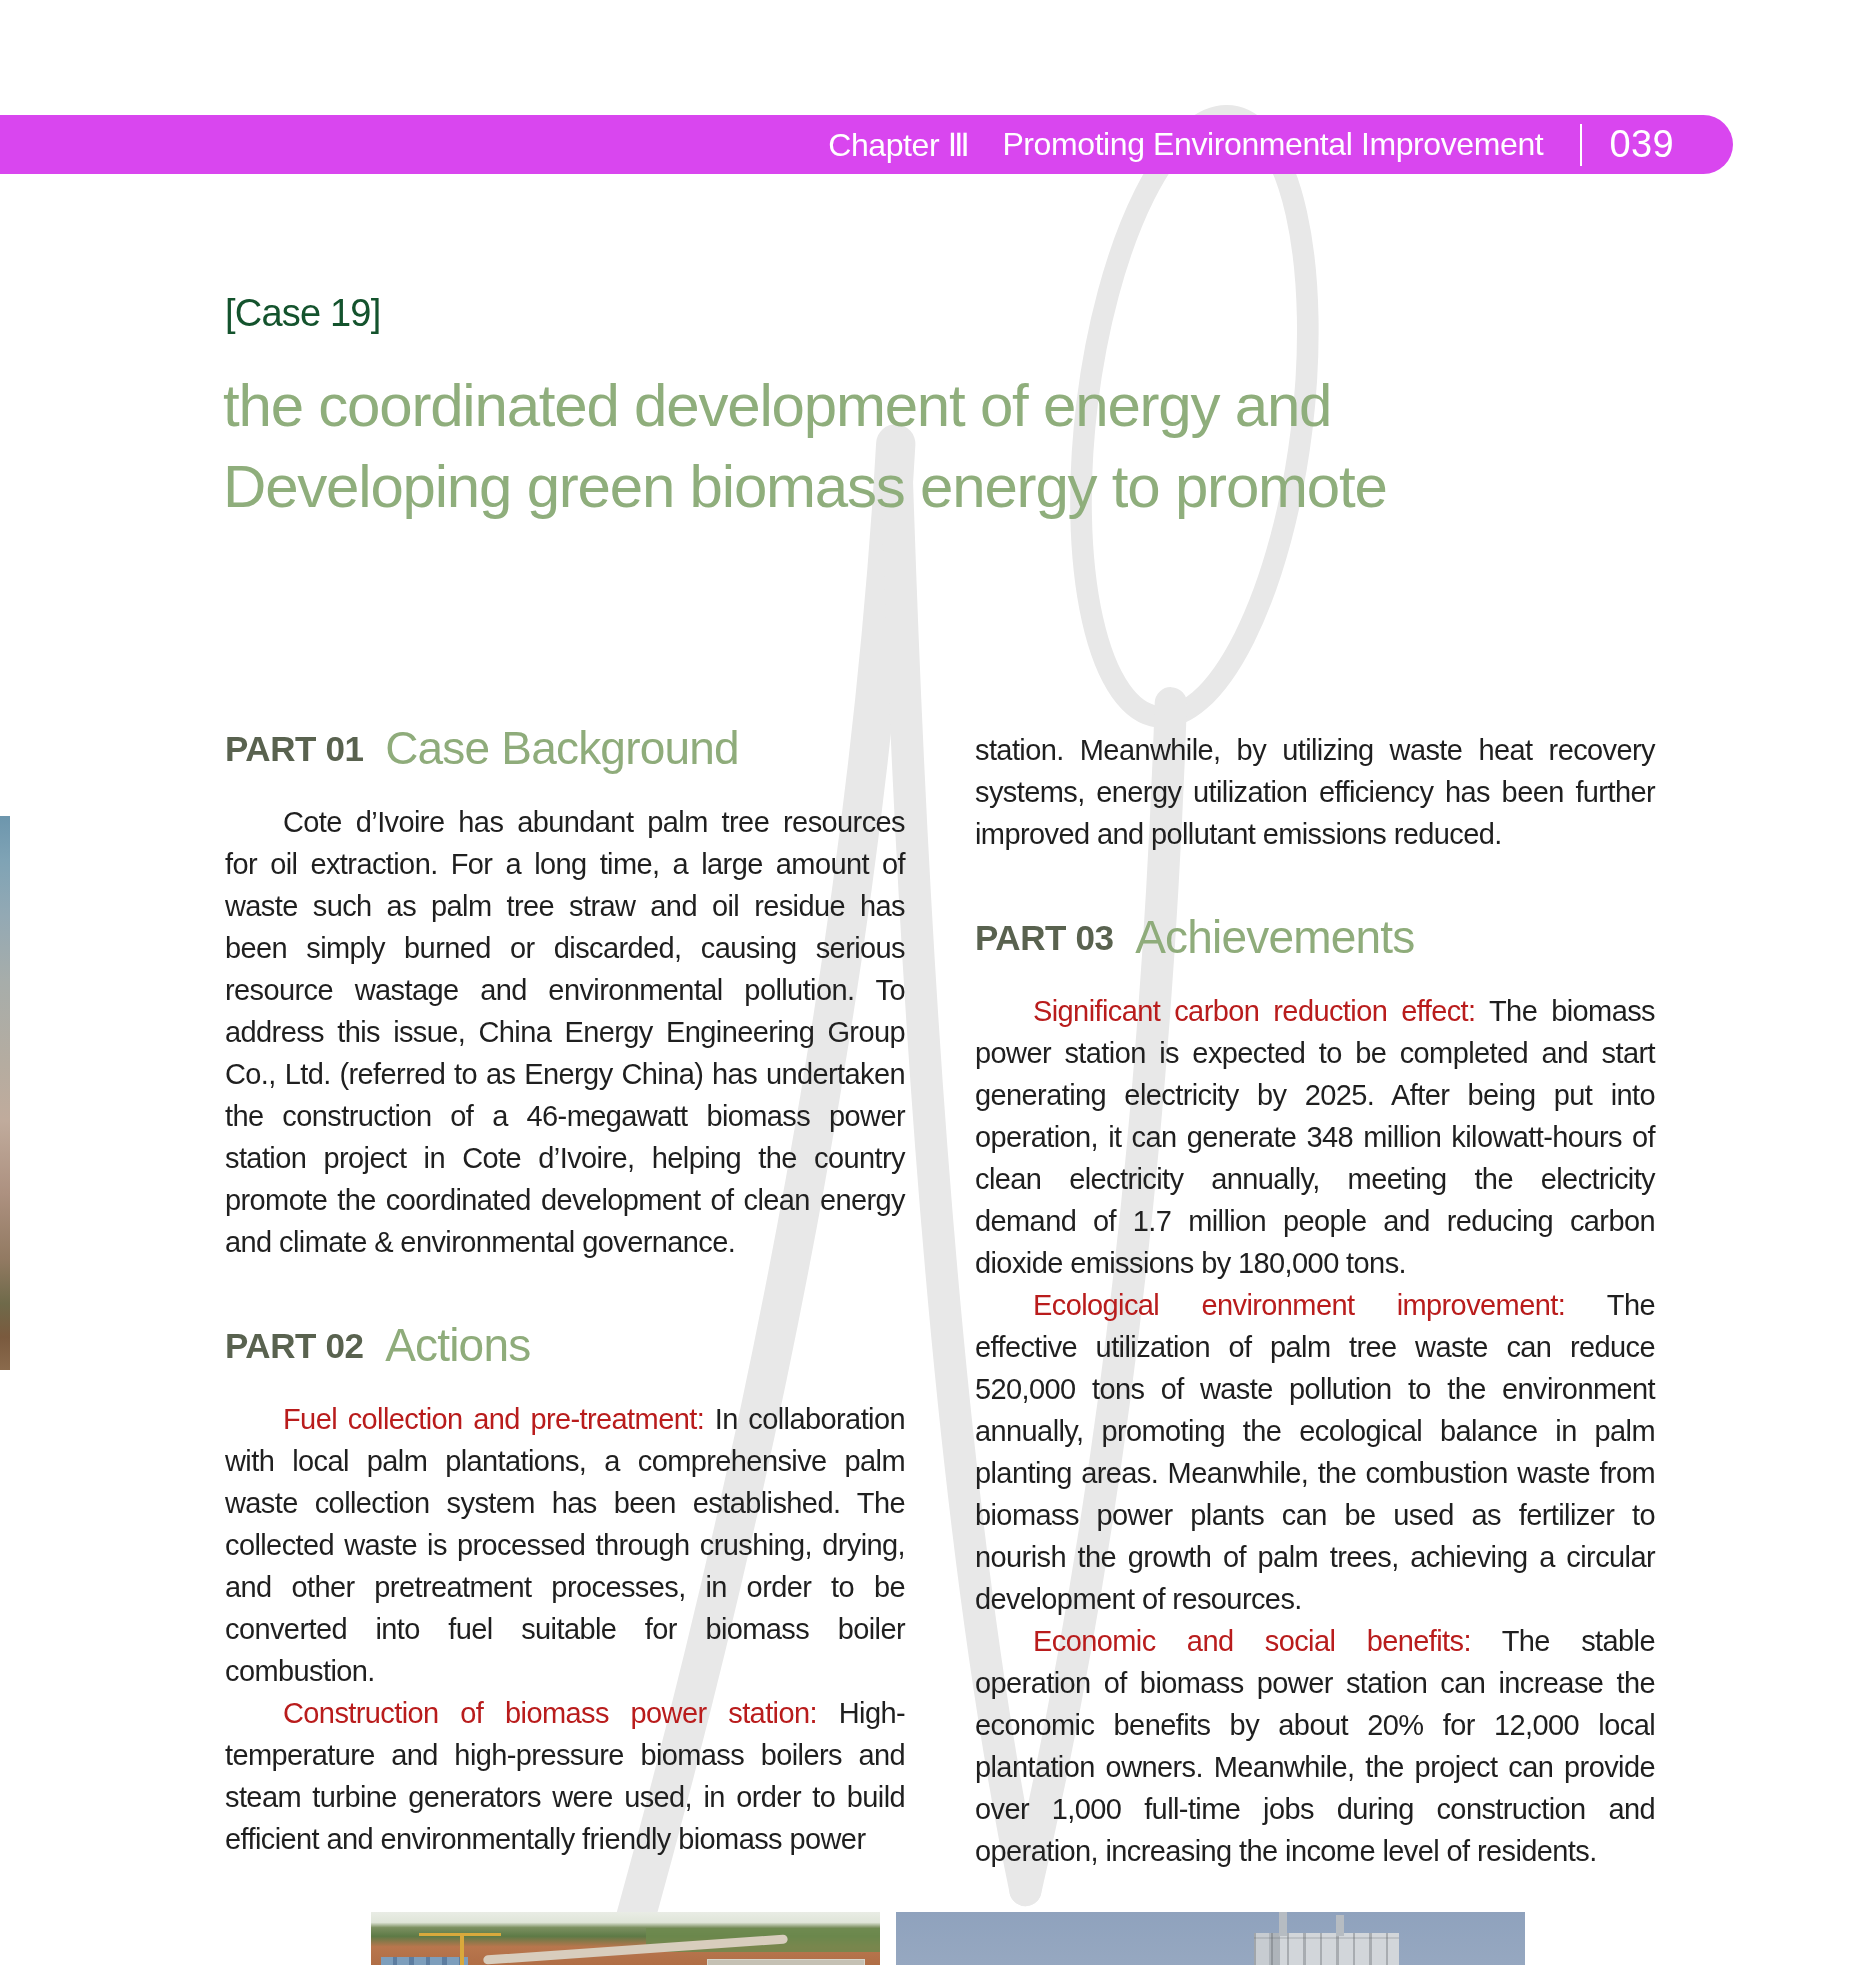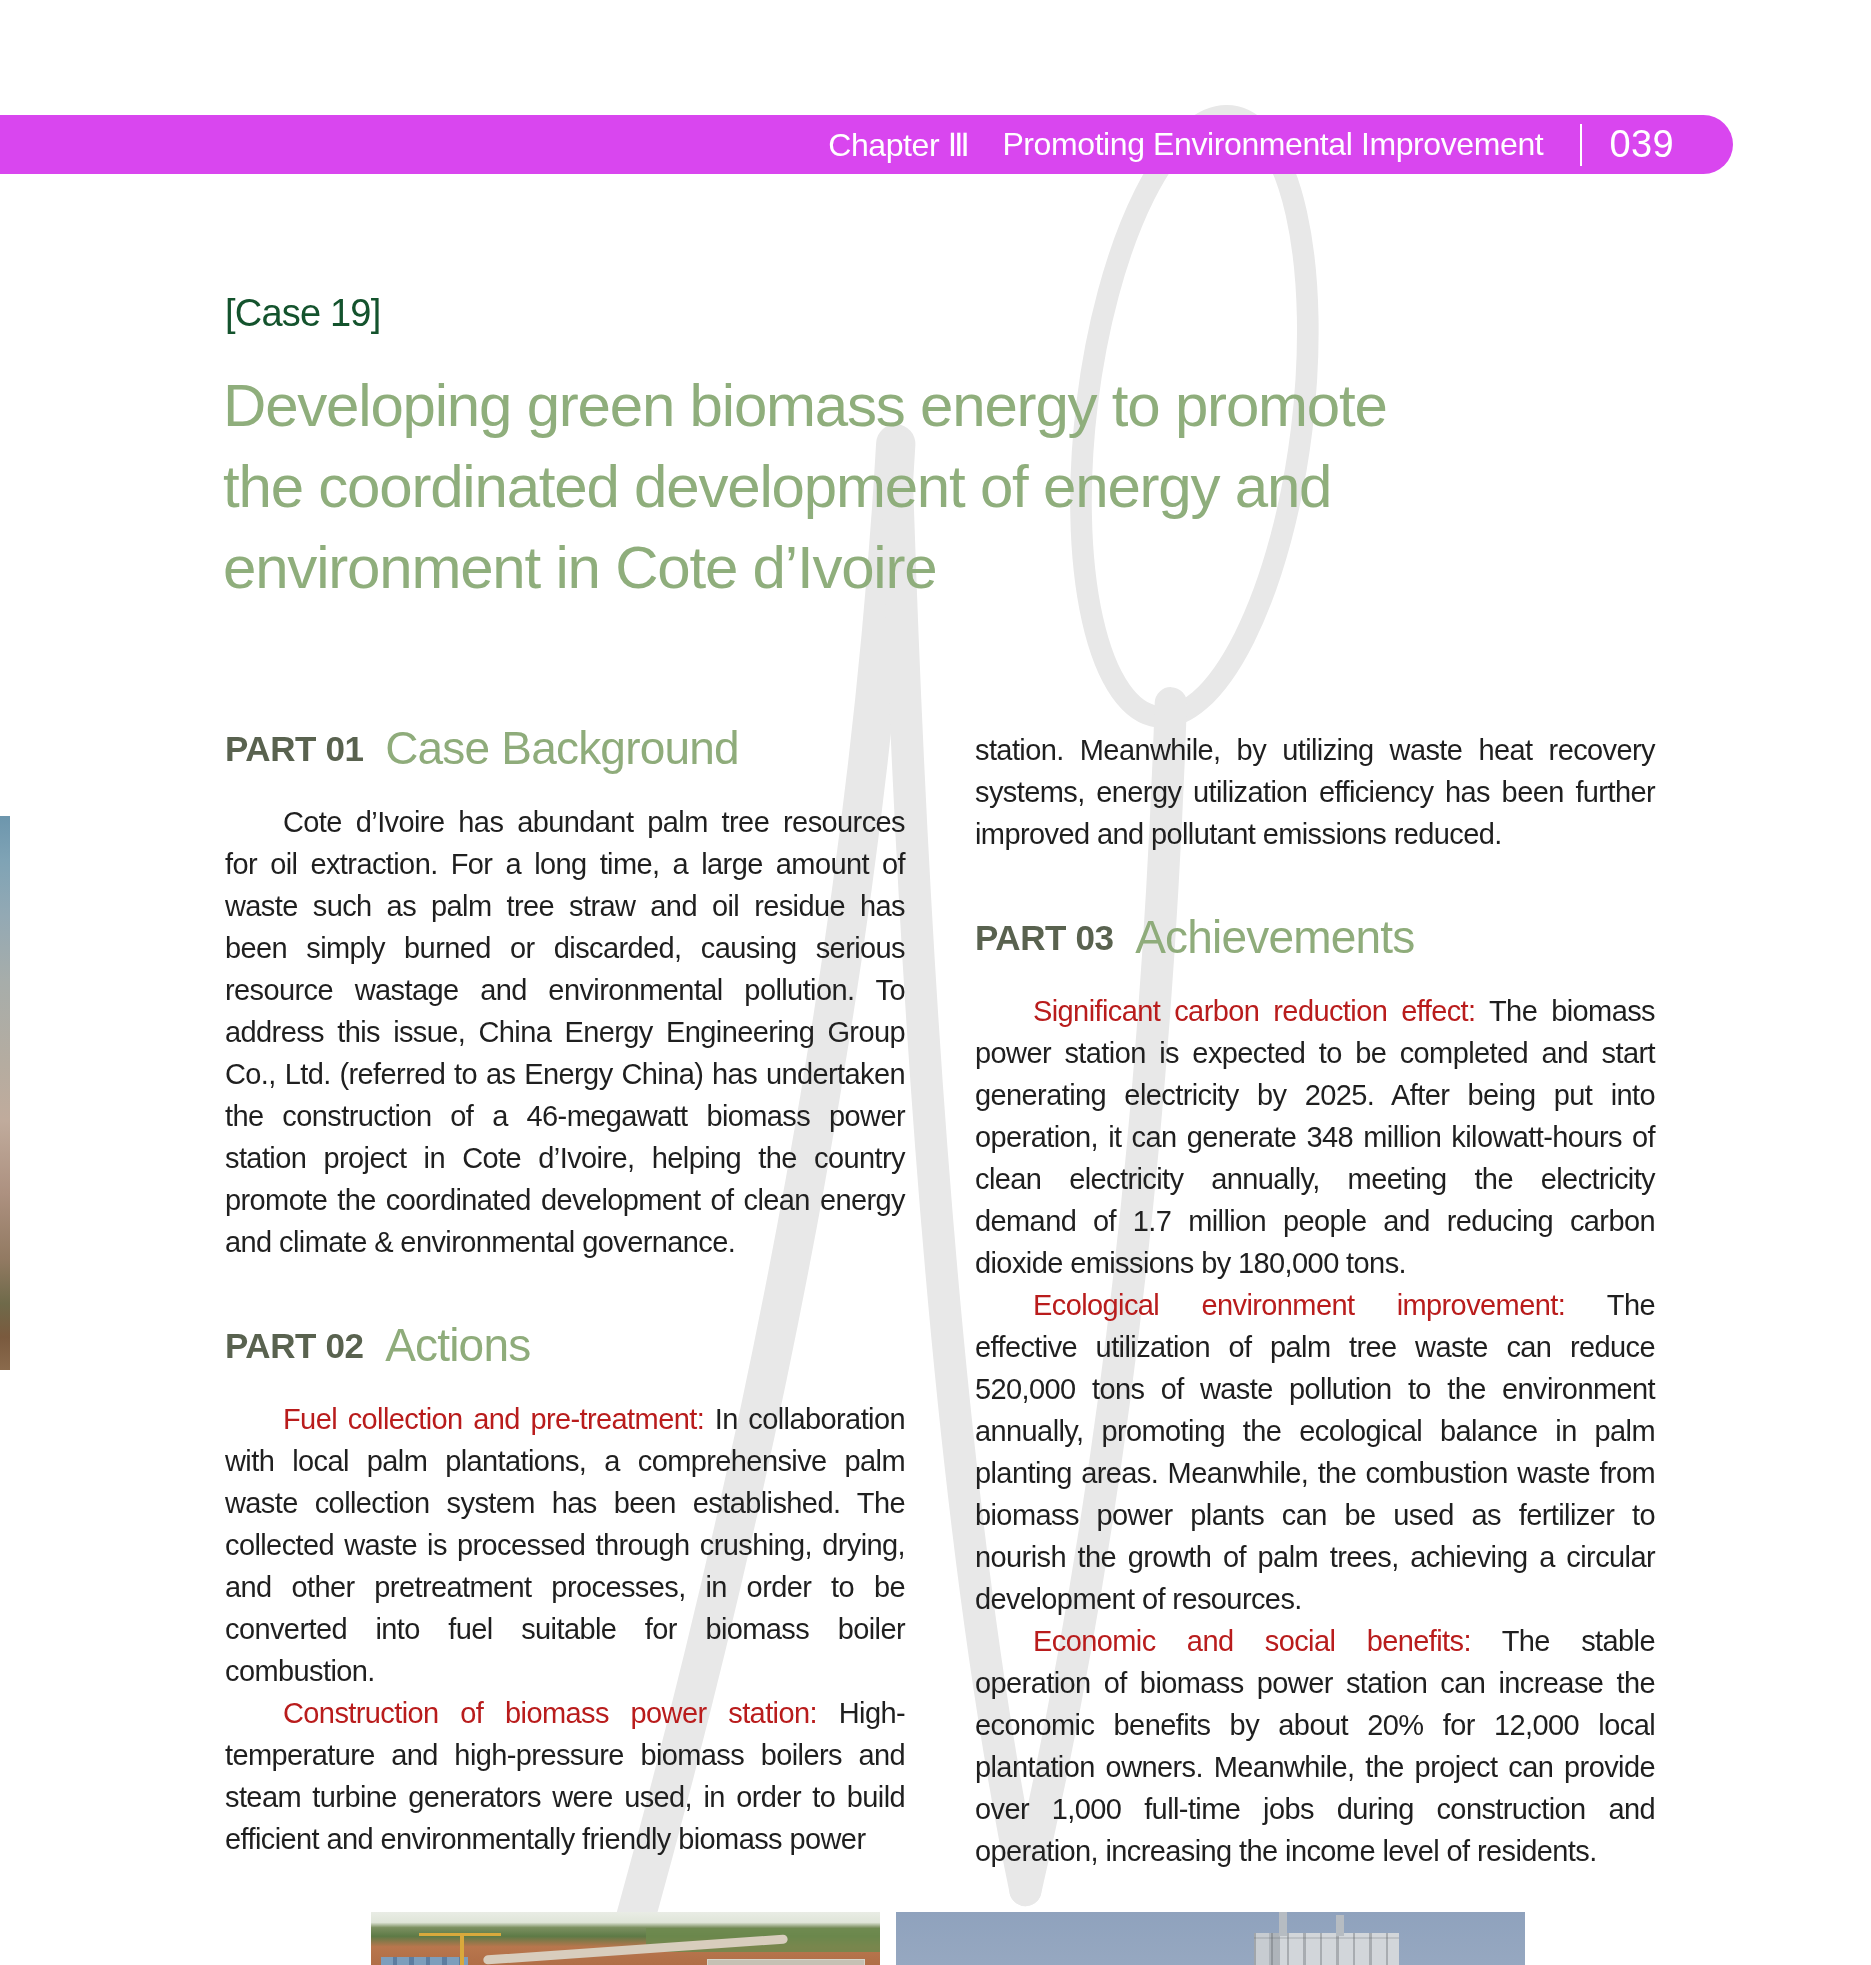--- a/index.html
+++ b/index.html
@@ -99,23 +99,22 @@
 
   <div id="header-bar">
     <span class="chapter">Chapter Ⅲ</span>
     <span class="section-title">Promoting Environmental Improvement</span>
     <span class="divider"></span>
     <span class="pagenum">039</span>
   </div>
 
   <div id="case-label">[Case 19]</div>
   <h1 id="case-title">
+    <span class="tline">the coordinated development of energy and</span>
     <span class="tline">Developing green biomass energy to promote</span>
-    <span class="tline">the coordinated development of energy and</span>
-    <span class="tline">environment in Cote d’Ivoire</span>
   </h1>
 
   <div id="col-left" class="col">
     <div class="part-head mb">
       <span class="part-label">PART 01</span>
       <span class="part-title">Case Background</span>
     </div>
     <p class="body indent">Cote d’Ivoire has abundant palm tree resources for oil extraction. For a long time, a large amount of waste such as palm tree straw and oil residue has been simply burned or discarded, causing serious resource wastage and environmental pollution. To address this issue, China Energy Engineering Group Co., Ltd. (referred to as Energy China) has undertaken the construction of a 46-megawatt biomass power station project in Cote d’Ivoire, helping the country promote the coordinated development of clean energy and climate &amp; environmental governance.</p>
 
     <div class="part-head mt mb">

